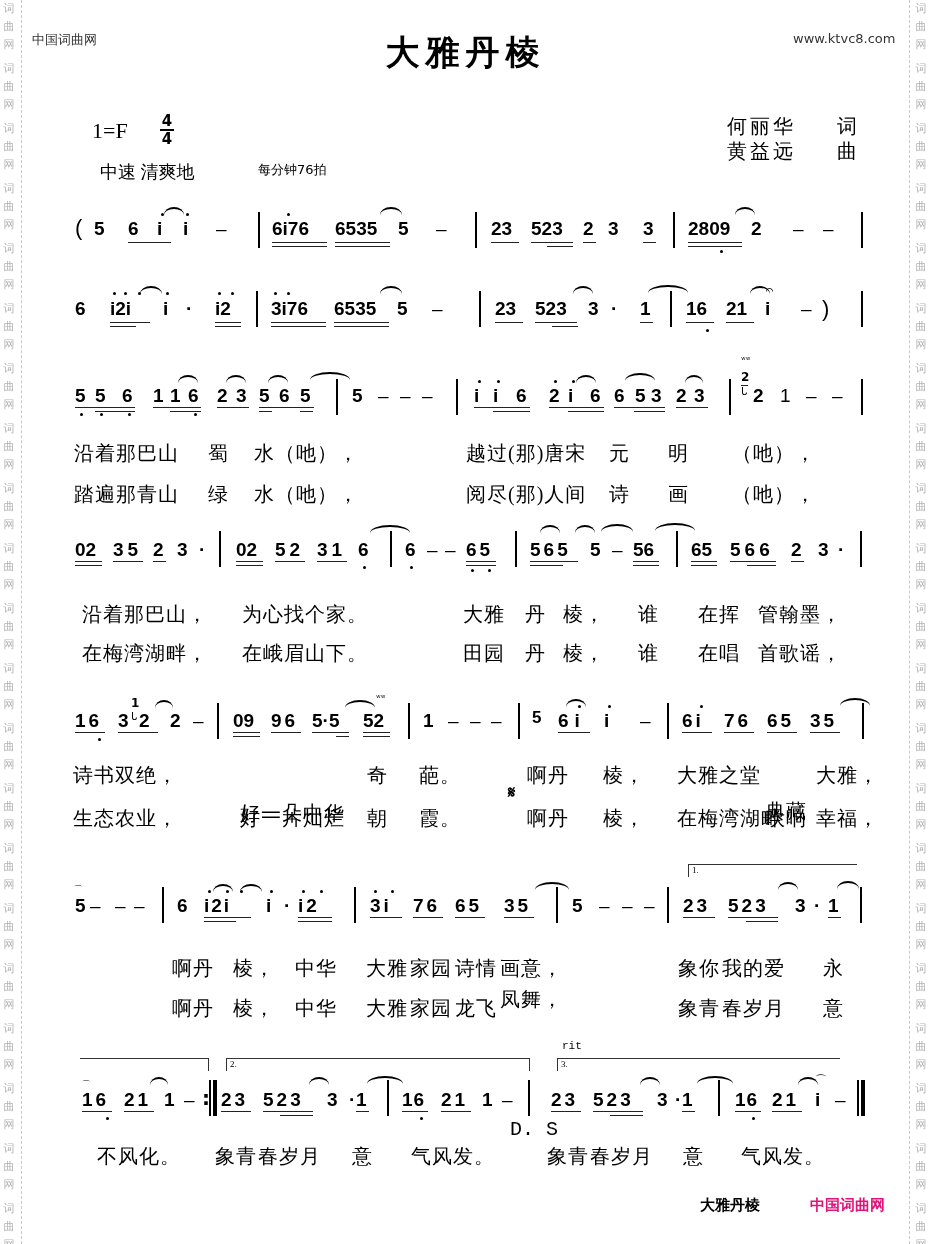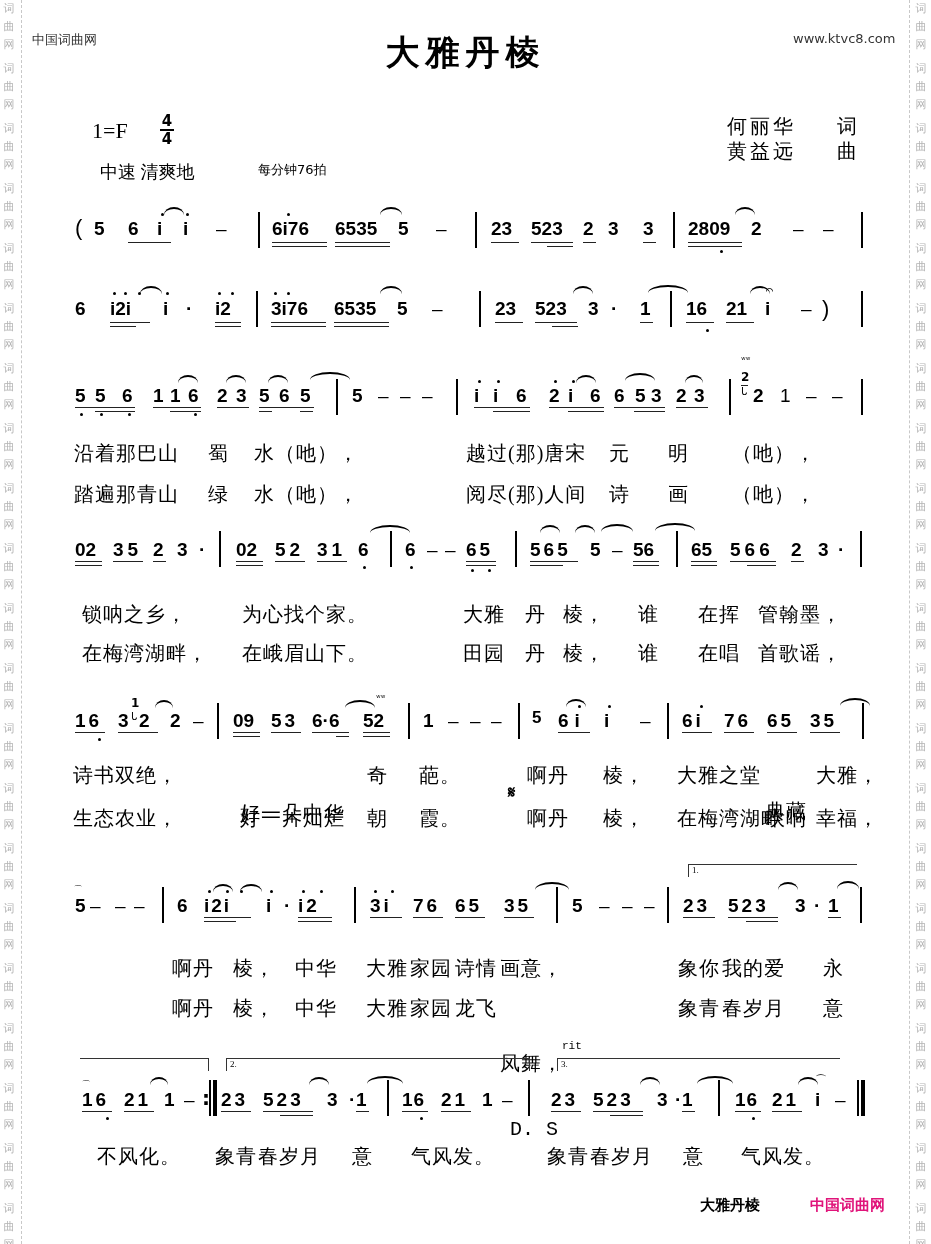--- a/index.html
+++ b/index.html
@@ -441,21 +441,21 @@
   <span class="ul" style="left:691px; top:565px; width:26px;"></span>
   <span class="note" style="left:730px; top:539px; letter-spacing:4px;">566</span>
   <span class="ul" style="left:730px; top:561px; width:46px;"></span>
   <span class="ul" style="left:747px; top:565px; width:29px;"></span>
   <span class="note" style="left:791px; top:539px;">2</span>
   <span class="ul" style="left:791px; top:561px; width:13px;"></span>
   <span class="note" style="left:818px; top:539px;">3</span>
   <span class="note" style="left:838px; top:539px;">·</span>
   <span class="bar" style="left:860px; top:531px; height:36px;"></span>
 
-  <span class="lyr" style="left:82px; top:601px;">锁呐之乡，</span>
+  <span class="lyr" style="left:82px; top:601px;">沿着那巴山，</span>
   <span class="lyr" style="left:242px; top:601px;">为心找个家。</span>
   <span class="lyr" style="left:463px; top:601px;">大雅</span>
   <span class="lyr" style="left:525px; top:601px;">丹</span>
   <span class="lyr" style="left:563px; top:601px;">棱，</span>
   <span class="lyr" style="left:638px; top:601px;">谁</span>
   <span class="lyr" style="left:698px; top:601px;">在挥</span>
   <span class="lyr" style="left:758px; top:601px;">管翰墨，</span>
 
   <span class="lyr" style="left:82px; top:640px;">在梅湾湖畔，</span>
   <span class="lyr" style="left:242px; top:640px;">在峨眉山下。</span>
@@ -477,23 +477,23 @@
   <span class="note" style="left:139px; top:710px;">2</span>
   <span class="ul" style="left:118px; top:732px; width:40px;"></span>
   <span class="tie" style="left:155px; top:700px; width:18px;"></span>
   <span class="note" style="left:170px; top:710px;">2</span>
   <span class="note" style="left:193px; top:710px; font-weight:normal;">–</span>
   <span class="bar" style="left:217px; top:703px; height:36px;"></span>
 
   <span class="note" style="left:233px; top:710px;">09</span>
   <span class="ul" style="left:233px; top:732px; width:27px;"></span>
   <span class="ul" style="left:233px; top:736px; width:27px;"></span>
-  <span class="note" style="left:271px; top:710px; letter-spacing:3px;">53</span>
+  <span class="note" style="left:271px; top:710px; letter-spacing:3px;">96</span>
   <span class="ul" style="left:271px; top:732px; width:30px;"></span>
-  <span class="note" style="left:312px; top:710px;">6·6</span>
+  <span class="note" style="left:312px; top:710px;">5·5</span>
   <span class="ul" style="left:312px; top:732px; width:37px;"></span>
   <span class="ul" style="left:336px; top:736px; width:13px;"></span>
   <span class="tie" style="left:345px; top:700px; width:30px;"></span>
   <span class="small" style="left:376px; top:693px; font-size:8px;">ʷʷ</span>
   <span class="note" style="left:363px; top:710px;">52</span>
   <span class="ul" style="left:363px; top:732px; width:27px;"></span>
   <span class="ul" style="left:363px; top:736px; width:27px;"></span>
   <span class="bar" style="left:408px; top:703px; height:36px;"></span>
 
   <span class="note" style="left:423px; top:710px;">1</span>
@@ -620,21 +620,21 @@
   <span class="lyr" style="left:678px; top:955px;">象你</span>
   <span class="lyr" style="left:722px; top:955px;">我的爱</span>
   <span class="lyr" style="left:823px; top:955px;">永</span>
 
   <span class="lyr" style="left:172px; top:995px;">啊丹</span>
   <span class="lyr" style="left:233px; top:995px;">棱，</span>
   <span class="lyr" style="left:295px; top:995px;">中华</span>
   <span class="lyr" style="left:366px; top:995px;">大雅</span>
   <span class="lyr" style="left:410px; top:995px;">家园</span>
   <span class="lyr" style="left:455px; top:995px;">龙飞</span>
-  <span class="lyr" style="left:500px; top:1050px;">凤舞，</span>
+  <span class="lyr" style="left:500px; top:986px;">凤舞，</span>
   <span class="lyr" style="left:678px; top:995px;">象青</span>
   <span class="lyr" style="left:722px; top:995px;">春岁月</span>
   <span class="lyr" style="left:823px; top:995px;">意</span>
 </div>
 
 <div>
 
   <span class="abs" style="left:80px; top:1058px; width:128px; height:12px; border-top:1.5px solid #333; border-right:1px solid #333;"></span>
   <span class="volta" style="left:226px; top:1058px; width:302px; border-right:1px solid #333;">
       <span>2.</span>

